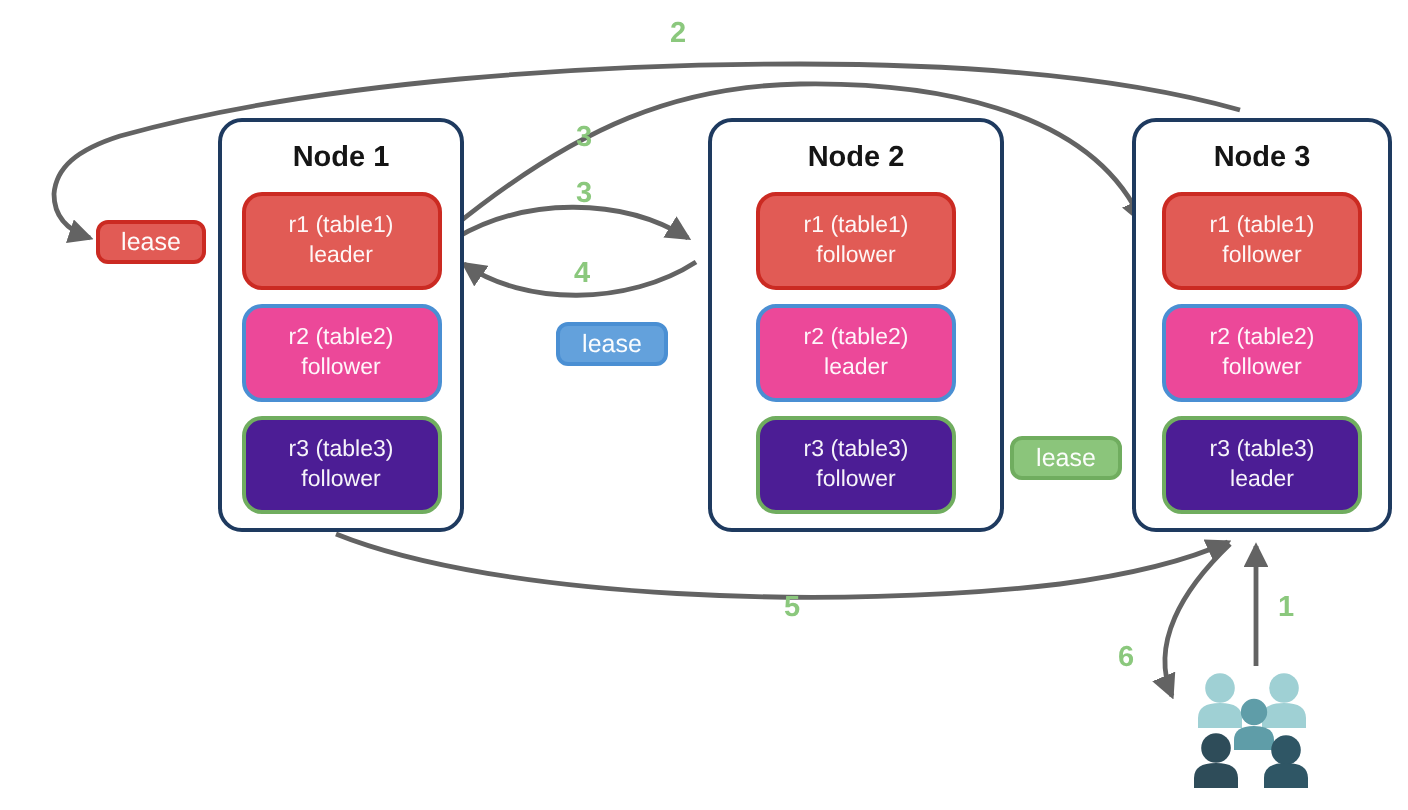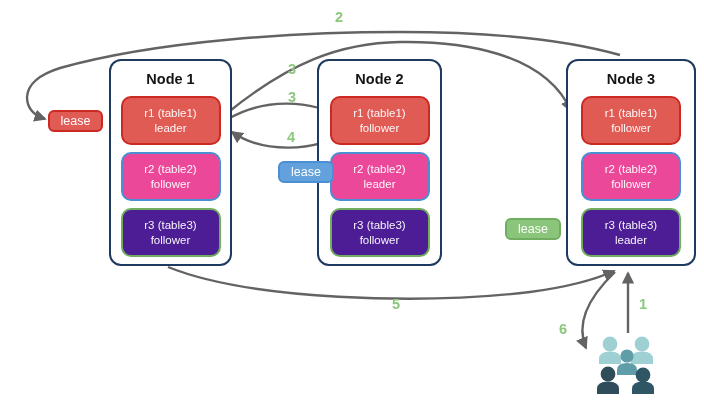--- a/index.html
+++ b/index.html
@@ -68,21 +68,21 @@
     <div class="rep blue-box">
       <span>r2 (table2)</span>
       <span>follower</span>
     </div>
     <div class="rep green-box">
       <span>r3 (table3)</span>
       <span>follower</span>
     </div>
   </div>
 
-  <div class="node" style="left:317px;width:125px;align-items:center;">
+  <div class="node" style="left:354px;width:148px;align-items:center;">
     <div class="node-title">Node 2</div>
     <div class="rep red-box">
       <span>r1 (table1)</span>
       <span>follower</span>
     </div>
     <div class="rep blue-box">
       <span>r2 (table2)</span>
       <span>leader</span>
     </div>
     <div class="rep green-box">

